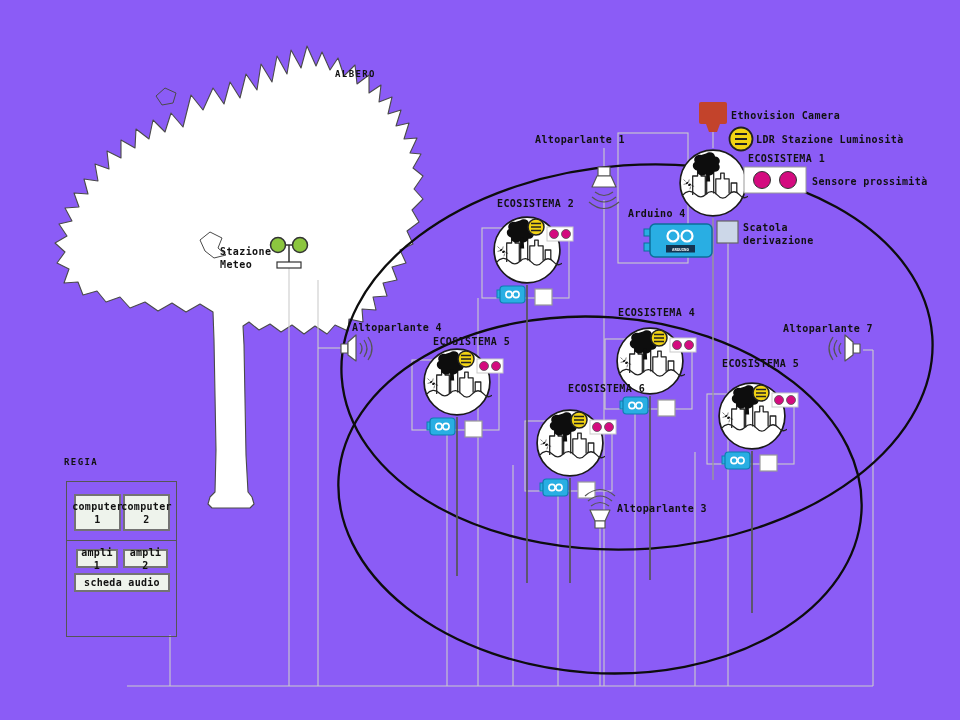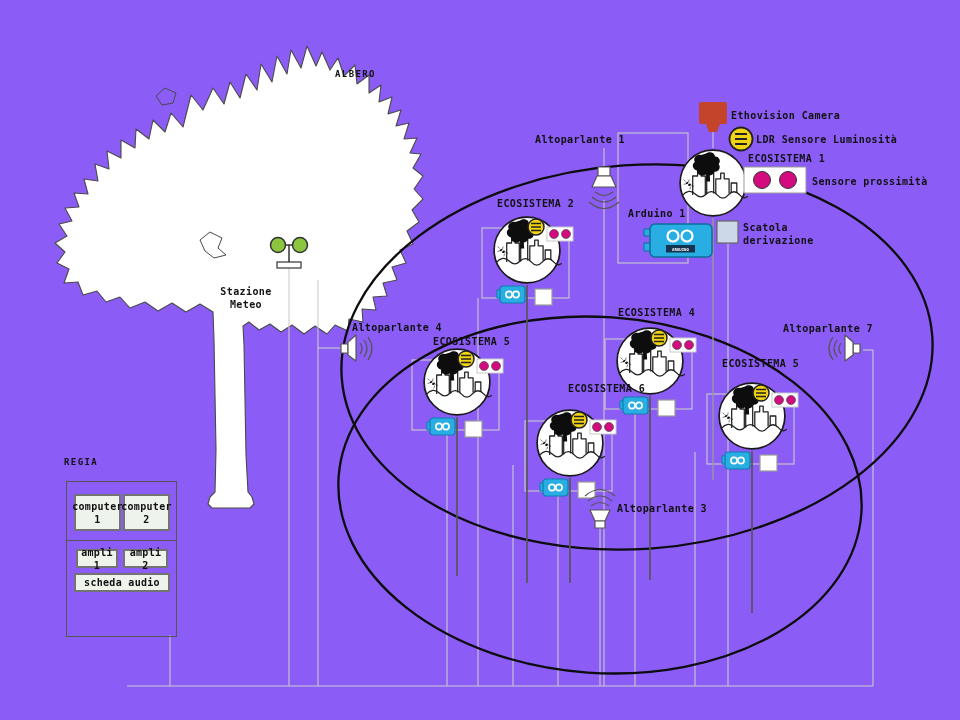--- a/index.html
+++ b/index.html
@@ -2,21 +2,21 @@
 <html style="--magenta: #d40b7f; --yellow: #f2d313; --cyan: #29aee3; --camera_red: #c3432b; --meteo_green: #8cc63f; --junction_blue: #ccd7e8; --wire_gray: #cccccc; --box_fill: #eef3ec;"><head>
 <meta charset="utf-8">
 <style>
   html,body{margin:0;padding:0;background:#fff;}
   #stage{position:relative;width:960px;height:720px;background:#8b5cf6;overflow:hidden;
          font-family:"DejaVu Sans Mono",monospace;}
   #bg{position:absolute;left:0;top:0;}
   .lbl{position:absolute;font-weight:bold;font-size:10px;letter-spacing:.4px;color:#111;
        white-space:pre-line;line-height:1.3;}
   .lbl.big{font-size:9px;letter-spacing:1.4px;}
-  .lbl.center{text-align:center;margin-top:40px;}
+  .lbl.center{}
   
   #regia-box{position:absolute;left:66px;top:481px;width:109px;height:154px;
              border:1.5px solid #555;}
   #regia-divider{position:absolute;left:0;top:58px;width:100%;border-top:1.5px solid #555;}
   .rbox{position:absolute;background:var(--box_fill);border:2px solid #737373;
         display:flex;align-items:center;justify-content:center;text-align:center;
         font-weight:bold;font-size:10px;letter-spacing:.3px;color:#111;
         white-space:pre-line;line-height:1.3;}
 </style>
 </head>
@@ -249,23 +249,23 @@
 <div class="lbl" style="left:352px;top:321px">Altoparlante 4</div>
 
 <div class="lbl" style="left:748px;top:152px">ECOSISTEMA 1</div>
 <div class="lbl" style="left:497px;top:197px">ECOSISTEMA 2</div>
 <div class="lbl" style="left:433px;top:335px">ECOSISTEMA 5</div>
 <div class="lbl" style="left:618px;top:306px">ECOSISTEMA 4</div>
 <div class="lbl" style="left:722px;top:357px">ECOSISTEMA 5</div>
 <div class="lbl" style="left:568px;top:382px">ECOSISTEMA 6</div>
 
 <div class="lbl" style="left:731px;top:109px">Ethovision Camera</div>
-<div class="lbl" style="left:756px;top:133px">LDR Sensore Luminosità</div>
+<div class="lbl" style="left:756px;top:133px">LDR Stazione Luminosità</div>
 <div class="lbl" style="left:812px;top:175px">Sensore prossimità</div>
-<div class="lbl" style="left:628px;top:207px">Arduino 1</div>
+<div class="lbl" style="left:628px;top:207px">Arduino 4</div>
 <div class="lbl" style="left:743px;top:221px">Scatola
 derivazione</div>
 
 <div class="lbl big" style="left:64px;top:457px">REGIA</div>
 <div id="regia-box">
   <div id="regia-divider"></div>
   <div class="rbox" style="left:7px;top:12px;width:43px;height:33px">computer
 1</div>
   <div class="rbox" style="left:56px;top:12px;width:43px;height:33px">computer
 2</div>

